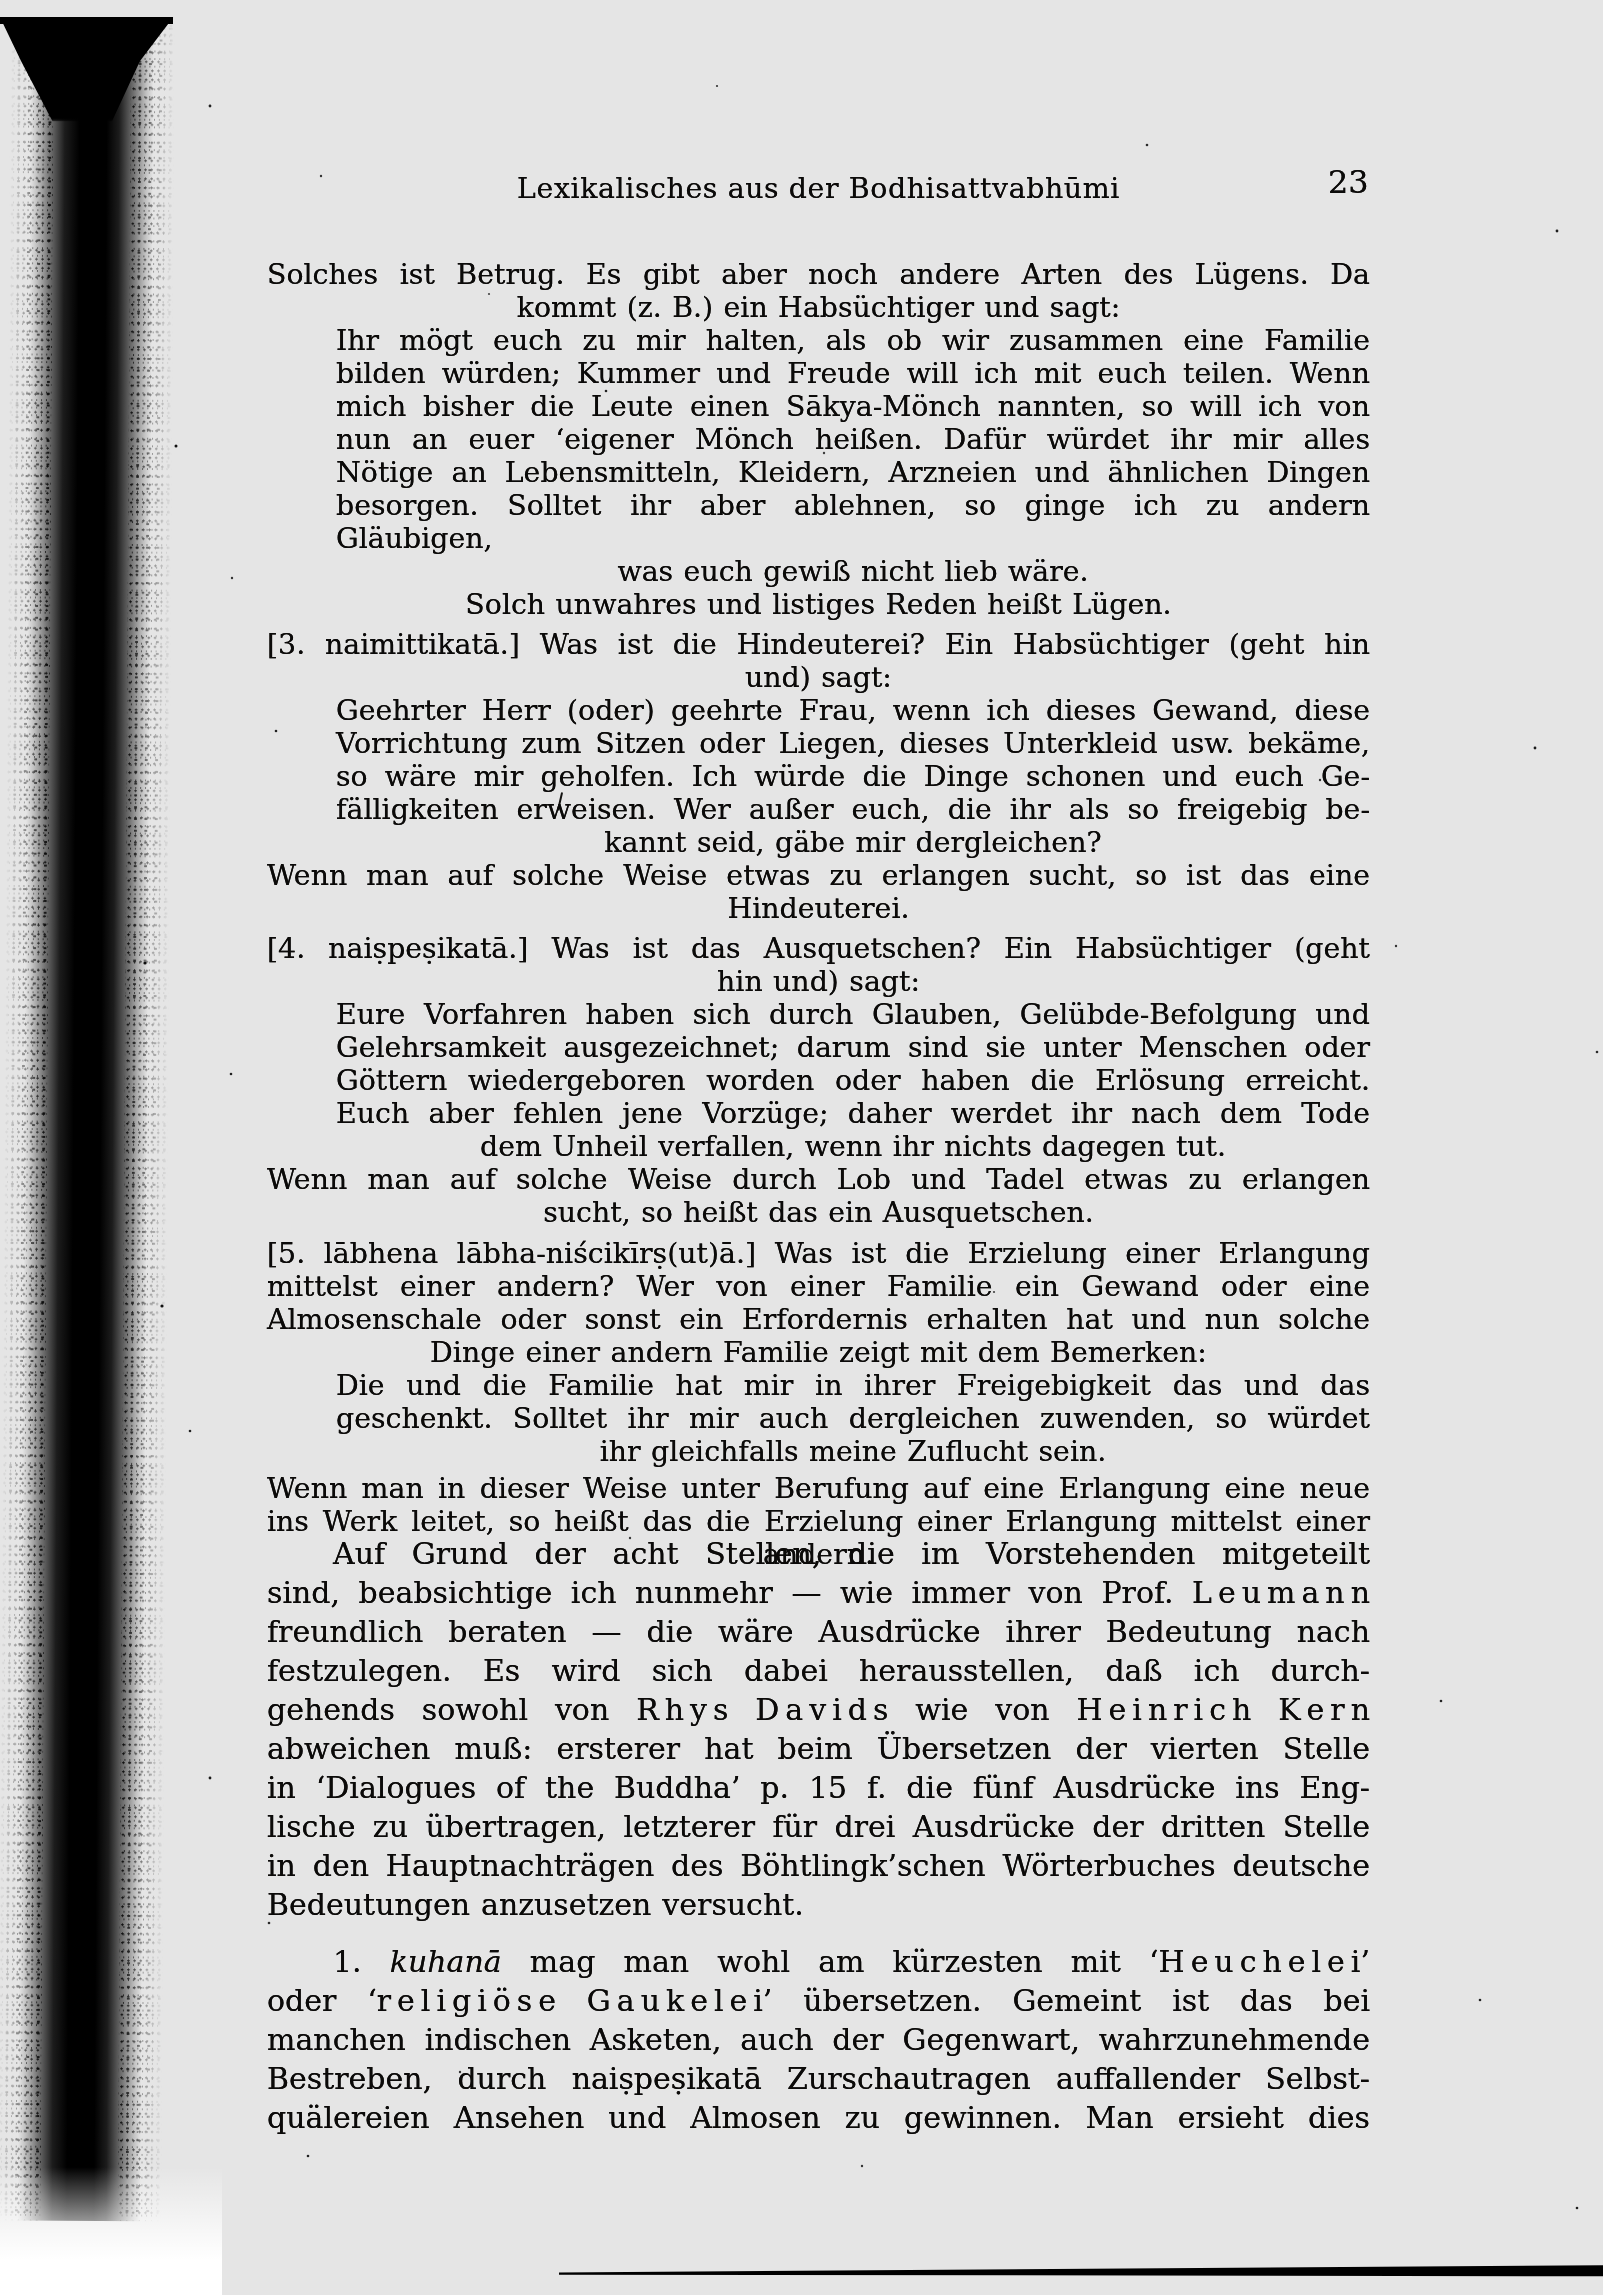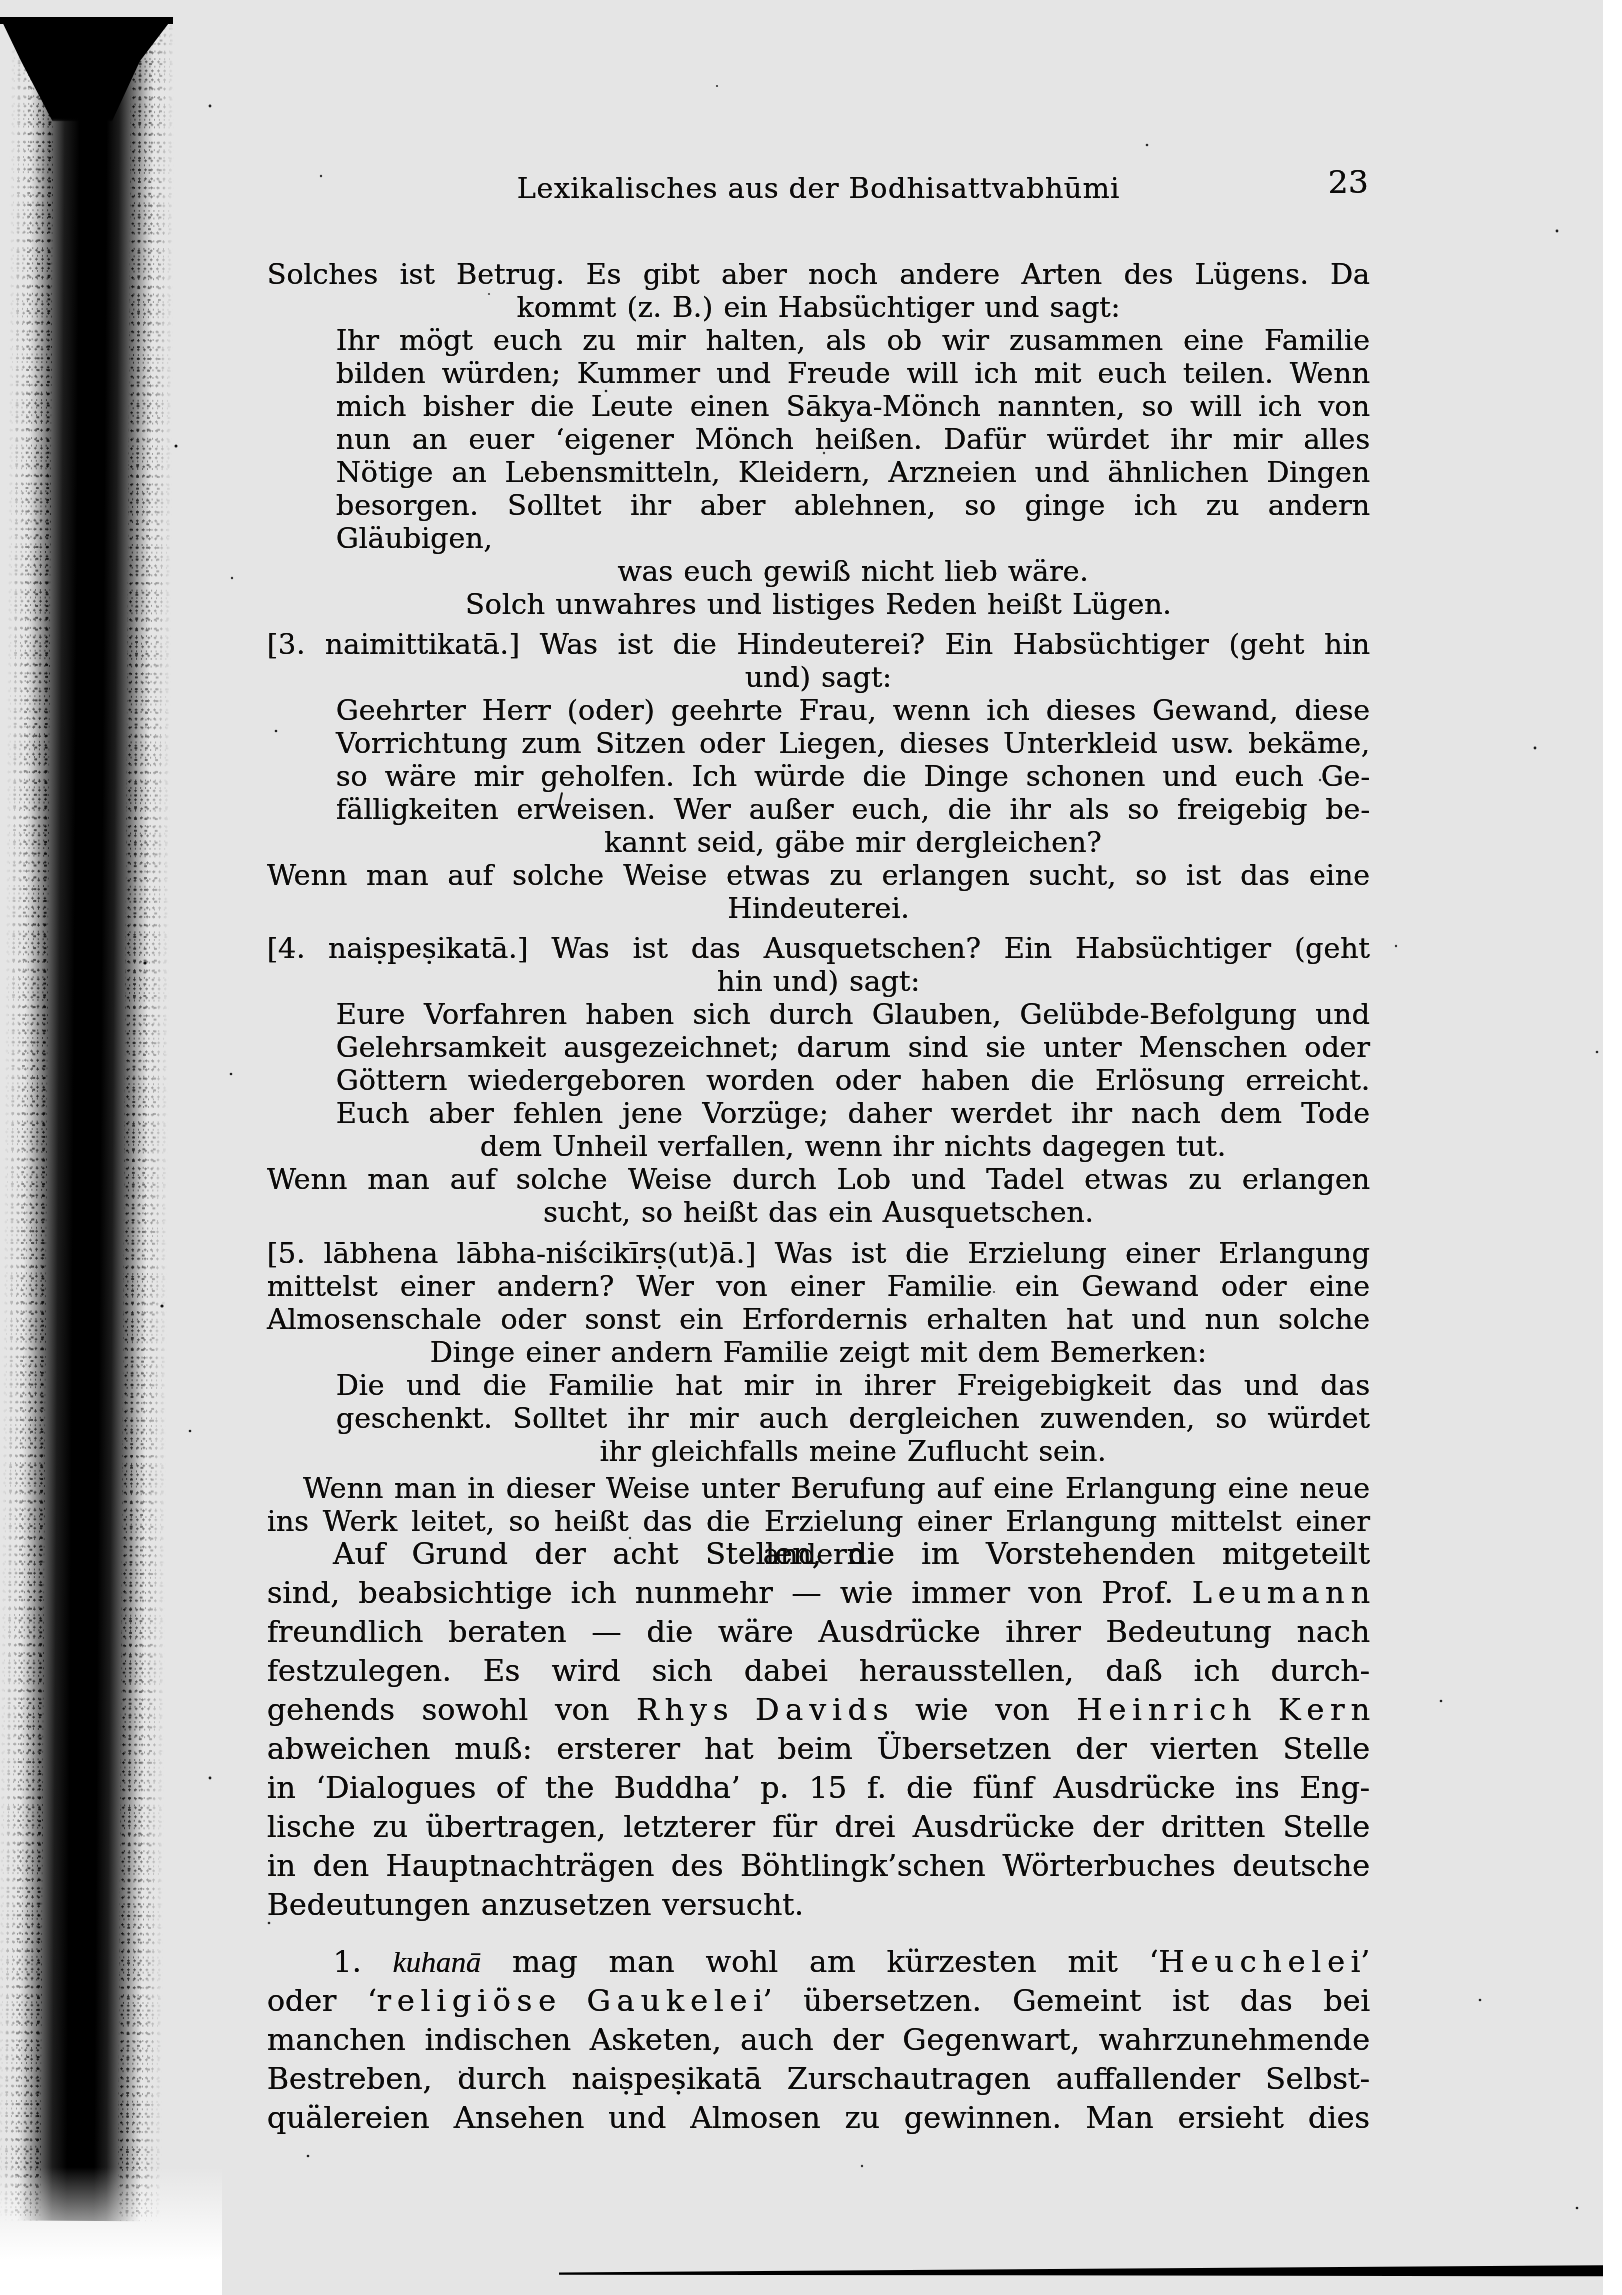--- a/index.html
+++ b/index.html
@@ -96,21 +96,21 @@
   .secB{top:1534px;}
   .ln{
     text-shadow:0 0 0.6px rgba(12,10,8,.9);
     word-spacing:1.4px;
   }
   .secA .ln{font-size:28.4px;line-height:33px;text-align:center;}
   .secB .ln{font-size:30px;line-height:39px;}
   .ln.q{margin-left:69px;}
   .ln.j{text-align:justify;text-align-last:justify;}
   .ln.fi{text-indent:66px;}
-  .ln i{font-style:italic;font-family:Liberation Serif, serif;}
+  .ln i{font-style:italic;}
 </style>
 </head>
 <body>
 
 <div class="page">
 
   <div class="gutter-flare"></div>
   <div class="gutter"></div>
   <div class="gutter-fade"></div>
   <div class="top-edge"></div>
@@ -152,21 +152,21 @@
       <div class="ln q"><span>dem Unheil verfallen, wenn ihr nichts dagegen tut.</span></div>
       <div class="ln j"><span>Wenn man auf solche Weise durch Lob und Tadel etwas zu erlangen</span></div>
       <div class="ln"><span>sucht, so heißt das ein Ausquetschen.</span></div>
       <div class="ln j" style="margin-top: 8.3px;"><span>[5. lābhena lābha-niścikīrṣ(ut)ā.] Was ist die Erzielung einer Erlangung</span></div>
       <div class="ln j"><span>mittelst einer andern? Wer von einer Familie ein Gewand oder eine</span></div>
       <div class="ln j"><span>Almosenschale oder sonst ein Erfordernis erhalten hat und nun solche</span></div>
       <div class="ln"><span>Dinge einer andern Familie zeigt mit dem Bemerken:</span></div>
       <div class="ln q j"><span>Die und die Familie hat mir in ihrer Freigebigkeit das und das</span></div>
       <div class="ln q j"><span>geschenkt. Solltet ihr mir auch dergleichen zuwenden, so würdet</span></div>
       <div class="ln q"><span>ihr gleichfalls meine Zuflucht sein.</span></div>
-      <div class="ln j" style="margin-top: 4.2px; margin-left: 36px;"><span>Wenn man in dieser Weise unter Berufung auf eine Erlangung eine neue</span></div>
+      <div class="ln j" style="margin-top: 4.2px;"><span>Wenn man in dieser Weise unter Berufung auf eine Erlangung eine neue</span></div>
       <div class="ln j"><span>ins Werk leitet, so heißt das die Erzielung einer Erlangung mittelst einer</span></div>
       <div class="ln"><span>andern.</span></div>
     </div>
   <div class="textblock secB">
       <div class="ln j fi"><span>Auf Grund der acht Stellen, die im Vorstehenden mitgeteilt</span></div>
       <div class="ln j"><span>sind, beabsichtige ich nunmehr — wie immer von Prof. L e u m a n n</span></div>
       <div class="ln j"><span>freundlich beraten — die wäre Ausdrücke ihrer Bedeutung nach</span></div>
       <div class="ln j"><span>festzulegen. Es wird sich dabei herausstellen, daß ich durch-</span></div>
       <div class="ln j"><span>gehends sowohl von R h y s D a v i d s wie von H e i n r i c h K e r n</span></div>
       <div class="ln j"><span>abweichen muß: ersterer hat beim Übersetzen der vierten Stelle</span></div>

